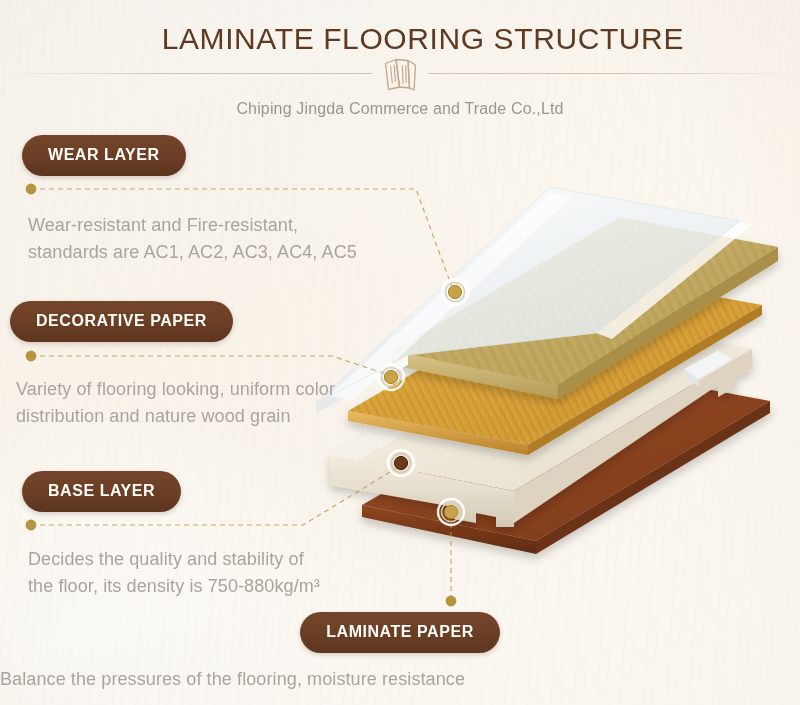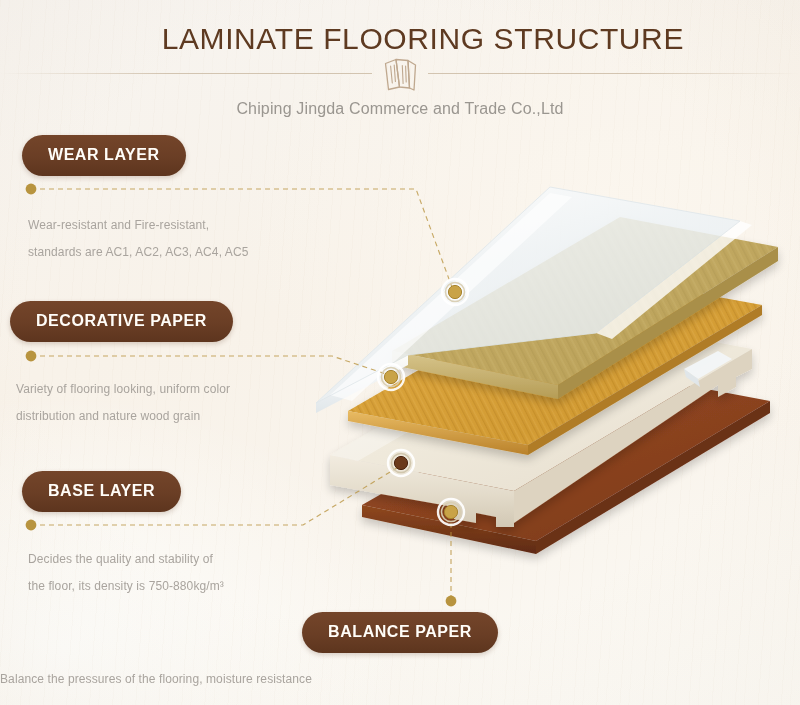--- a/index.html
+++ b/index.html
@@ -110,21 +110,21 @@
     color: #fffdf8;
     font-size: 16px;
     font-weight: bold;
     letter-spacing: .55px;
     padding: 11px 26px 12px 26px;
     border-radius: 26px;
     box-shadow: 0 2px 5px rgba(90,55,30,0.22);
     white-space: nowrap;
   }
   .desc {
-    font-size: 12px;
+    font-size: 18px;
     color: #a9a49e;
     line-height: 27px;
     letter-spacing: .1px;
     white-space: pre-line;
   }
 
   #callout-wear            { left: 22px;  top: 135px; }
   #callout-wear .desc      { margin-top: 36px; margin-left: 6px; }
   #callout-decorative      { left: 10px;  top: 301px; }
   #callout-decorative .desc{ margin-top: 34px; margin-left: 6px; }
@@ -363,15 +363,15 @@
 distribution and nature wood grain</div>
 </div>
 
 <div class="callout" id="callout-base">
   <div class="badge">BASE LAYER</div>
   <div class="desc">Decides the quality and stability of
 the floor, its density is 750-880kg/m³</div>
 </div>
 
 <div class="callout" id="callout-balance">
-  <div class="badge">BALANCE PAPER</div>
+  <div class="badge">LAMINATE PAPER</div>
   <div class="desc">Balance the pressures of the flooring, moisture resistance</div>
 </div>
 
 </body></html>

